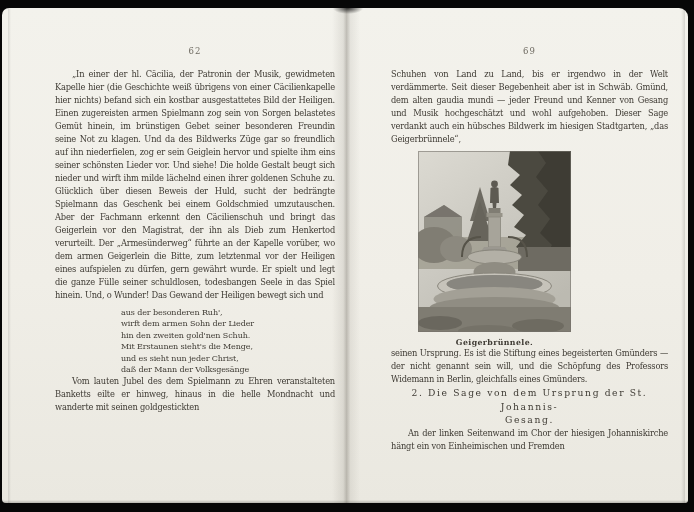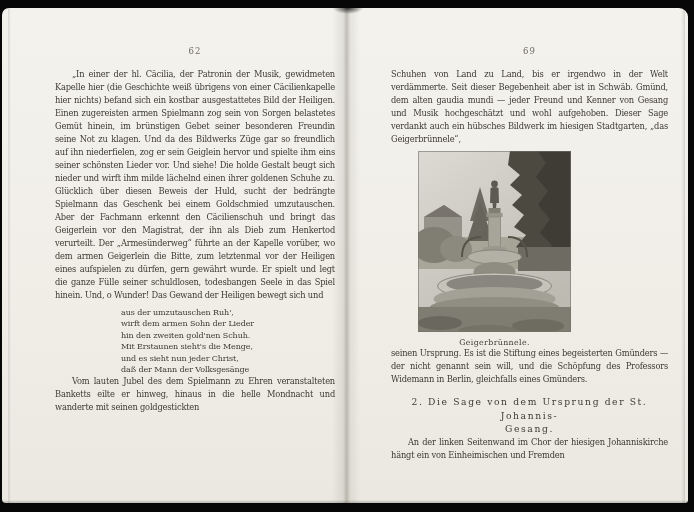--- a/index.html
+++ b/index.html
@@ -58,25 +58,25 @@
     margin:5px 0 0 66px;
     font-size:8px; line-height:11.4px; letter-spacing:-0.1px;
     color: var(--ink, #3f3b34);
   }
   .mt { margin-top:0; }
 
   .figure { width:153px; margin:5px 0 0 27px; }
   .photo-frame { width:153px; height:181px; display:block; }
   .figcaption {
     margin-top:6px; text-align:center;
-    font-size:7.8px; font-weight:normal; letter-spacing:0.4px;
+    font-size:7.8px; font-weight:bold; letter-spacing:0.4px;
     color: var(--ink, #3f3b34);
   }
   .heading {
-    margin-top:9px; text-align:center;
+    text-align:center;
     font-size:9.2px; line-height:13.5px; letter-spacing:1.6px;
     color: var(--ink, #3f3b34);
   }
 </style>
 </head>
 <body>
 
 <div class="scene">
   <div class="spread">
 
@@ -85,21 +85,21 @@
     <div class="bottom-edge"></div>
     <div class="gutter"></div>
     <div class="gutter-notch"></div>
 
     <div class="col col-left">
       <div class="pagenum">62</div>
 
       <div class="body-text indent">„In einer der hl. Cäcilia, der Patronin der Musik, gewidmeten Kapelle hier (die Geschichte weiß übrigens von einer Cäcilienkapelle hier nichts) befand sich ein kostbar ausgestattetes Bild der Heiligen. Einen zugereisten armen Spielmann zog sein von Sorgen belastetes Gemüt hinein, im brünstigen Gebet seiner besonderen Freundin seine Not zu klagen. Und da des Bildwerks Züge gar so freundlich auf ihn niederfielen, zog er sein Geiglein hervor und spielte ihm eins seiner schönsten Lieder vor. Und siehe! Die holde Gestalt beugt sich nieder und wirft ihm milde lächelnd einen ihrer goldenen Schuhe zu. Glücklich über diesen Beweis der Huld, sucht der bedrängte Spielmann das Geschenk bei einem Goldschmied umzutauschen. Aber der Fachmann erkennt den Cäcilienschuh und bringt das Geigerlein vor den Magistrat, der ihn als Dieb zum Henkertod verurteilt. Der „Armesünderweg“ führte an der Kapelle vorüber, wo dem armen Geigerlein die Bitte, zum letztenmal vor der Heiligen eines aufspielen zu dürfen, gern gewährt wurde. Er spielt und legt die ganze Fülle seiner schuldlosen, todesbangen Seele in das Spiel hinein. Und, o Wunder! Das Gewand der Heiligen bewegt sich und</div>
 
       <div class="poem">
-        <div class="poem-line">aus der umzutauschen Ruh',</div>
+        <div class="poem-line">aus der besonderen Ruh',</div>
         <div class="poem-line">wirft dem armen Sohn der Lieder</div>
         <div class="poem-line">hin den zweiten gold'nen Schuh.</div>
         <div class="poem-line">Mit Erstaunen sieht's die Menge,</div>
         <div class="poem-line">und es sieht nun jeder Christ,</div>
         <div class="poem-line">daß der Mann der Volksgesänge</div>
       </div>
 
       <div class="body-text indent mt">Vom lauten Jubel des dem Spielmann zu Ehren veranstalteten Banketts eilte er hinweg, hinaus in die helle Mondnacht und wanderte mit seinen goldgestickten</div>
     </div>
 

